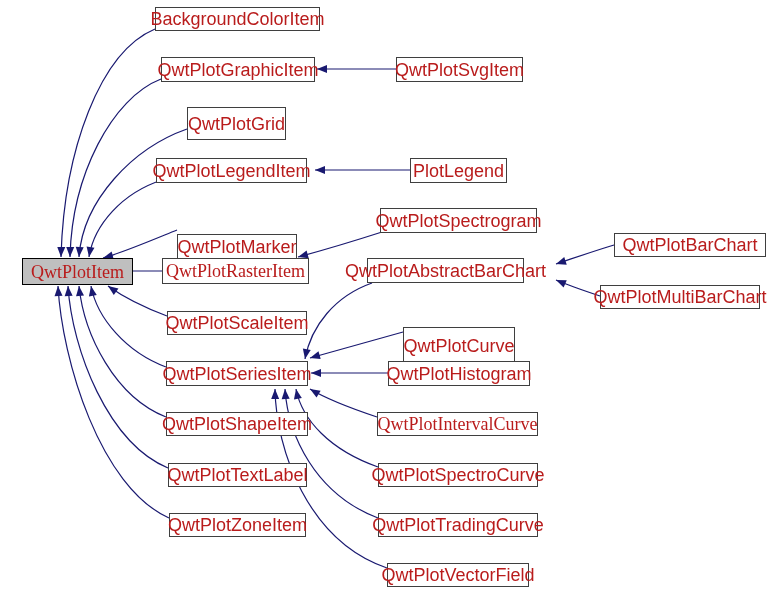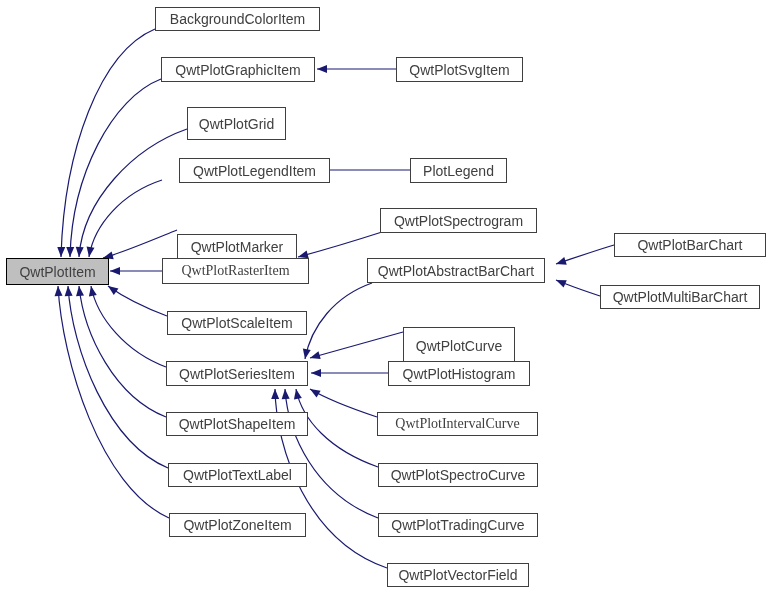--- a/index.html
+++ b/index.html
@@ -23,22 +23,22 @@
     height: 595px;
   }
   .node {
     position: absolute;
     box-sizing: border-box;
     display: flex;
     align-items: center;
     justify-content: center;
     background: #ffffff;
     border: 1.4px solid #3f3f3f;
-    color: #404040;
-    font-size: 14px;
+    color: #b91c1c;
+    font-size: 18px;
     line-height: 1;
     white-space: nowrap;
     cursor: pointer;
   }
   .node.highlight {
     background: #bfbfbf;
     border: 1.6px solid #000000;
     cursor: default;
   }
   .edge-path {
@@ -143,31 +143,31 @@
       <g>
         <path class="edge-path" d="M 614 245 C 594 251, 574 258, 556 264"></path>
         <polygon class="edge-arrow" points="556,264 564.2219219164377,257.04298914762956 566.7517440445725,264.63245553203365"></polygon>
       </g>
       <g>
         <path class="edge-path" d="M 600 296 C 585 291, 570 286, 556 280"></path>
         <polygon class="edge-arrow" points="556,280 566.7671274944972,280.26261286571946 563.6157731058639,287.6157731058639"></polygon>
       </g>
     </svg>
   <div id="nodes-layer">
-      <div class="node highlight" style="left: 6px; top: 258px; width: 103px; height: 27px;">QwtPlotItem</div>
+      <div class="node highlight" style="left: 22px; top: 258px; width: 111px; height: 27px; font-family: Liberation Serif, serif;">QwtPlotItem</div>
       <div class="node" style="left: 155px; top: 7px; width: 165px; height: 24px;">BackgroundColorItem</div>
       <div class="node" style="left: 161px; top: 57px; width: 154px; height: 25px;">QwtPlotGraphicItem</div>
       <div class="node" style="left: 396px; top: 57px; width: 127px; height: 25px;">QwtPlotSvgItem</div>
       <div class="node" style="left: 187px; top: 107px; width: 99px; height: 33px;">QwtPlotGrid</div>
-      <div class="node" style="left: 179px; top: 158px; width: 151px; height: 25px;">QwtPlotLegendItem</div>
+      <div class="node" style="left: 156px; top: 158px; width: 151px; height: 25px;">QwtPlotLegendItem</div>
       <div class="node" style="left: 410px; top: 158px; width: 97px; height: 25px;">PlotLegend</div>
       <div class="node" style="left: 177px; top: 208px; width: 120px; height: 25px; margin-top: 26px;">QwtPlotMarker</div>
       <div class="node" style="left: 380px; top: 208px; width: 157px; height: 25px;">QwtPlotSpectrogram</div>
       <div class="node" style="left: 162px; top: 258px; width: 147px; height: 26px; font-family: Liberation Serif, serif;">QwtPlotRasterItem</div>
-      <div class="node" style="left: 367px; top: 258px; width: 178px; height: 25px; text-align: center;">QwtPlotAbstractBarChart</div>
+      <div class="node" style="left: 367px; top: 258px; width: 157px; height: 25px; text-align: center;">QwtPlotAbstractBarChart</div>
       <div class="node" style="left: 614px; top: 233px; width: 152px; height: 24px;">QwtPlotBarChart</div>
       <div class="node" style="left: 600px; top: 285px; width: 160px; height: 24px;">QwtPlotMultiBarChart</div>
       <div class="node" style="left: 167px; top: 311px; width: 140px; height: 24px;">QwtPlotScaleItem</div>
       <div class="node" style="left: 403px; top: 327px; width: 112px; height: 37px;">QwtPlotCurve</div>
       <div class="node" style="left: 166px; top: 361px; width: 142px; height: 25px;">QwtPlotSeriesItem</div>
       <div class="node" style="left: 388px; top: 361px; width: 142px; height: 25px;">QwtPlotHistogram</div>
       <div class="node" style="left: 166px; top: 412px; width: 142px; height: 24px;">QwtPlotShapeItem</div>
       <div class="node" style="left: 377px; top: 412px; width: 161px; height: 24px; font-family: Liberation Serif, serif;">QwtPlotIntervalCurve</div>
       <div class="node" style="left: 168px; top: 463px; width: 139px; height: 24px;">QwtPlotTextLabel</div>
       <div class="node" style="left: 378px; top: 463px; width: 160px; height: 24px;">QwtPlotSpectroCurve</div>

